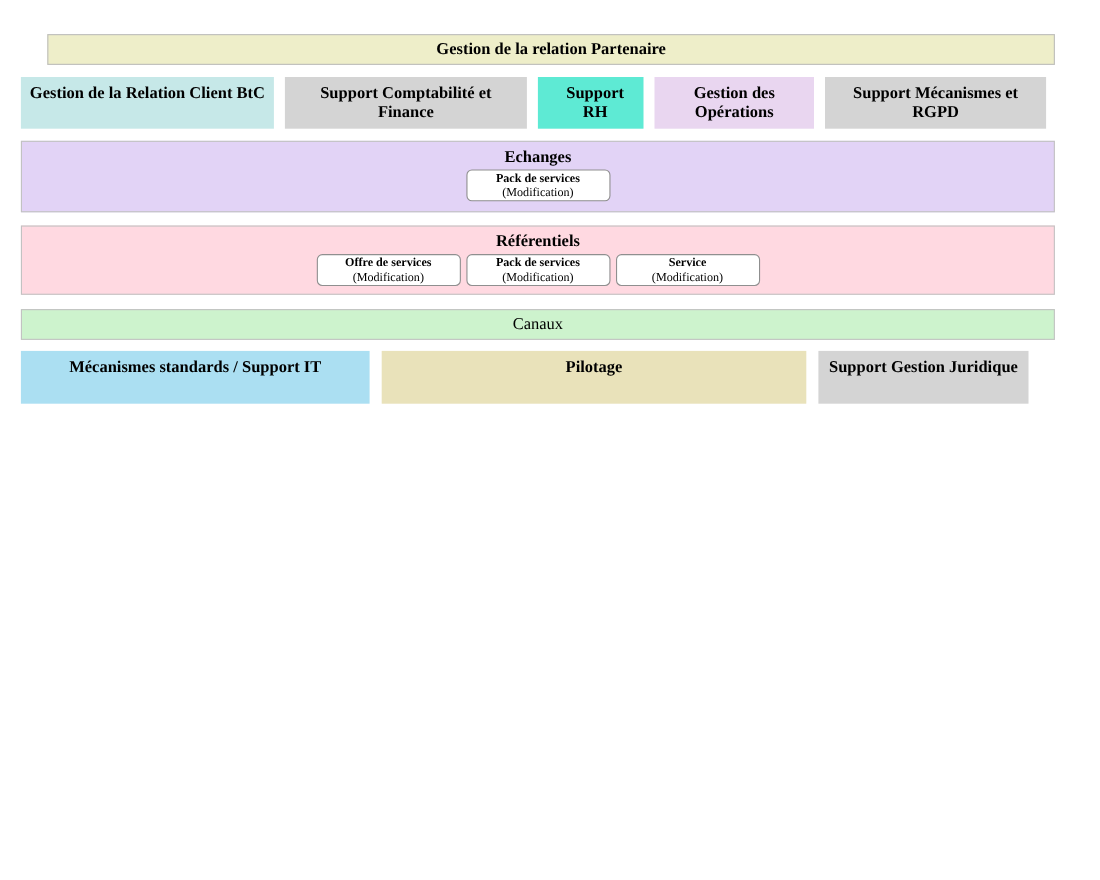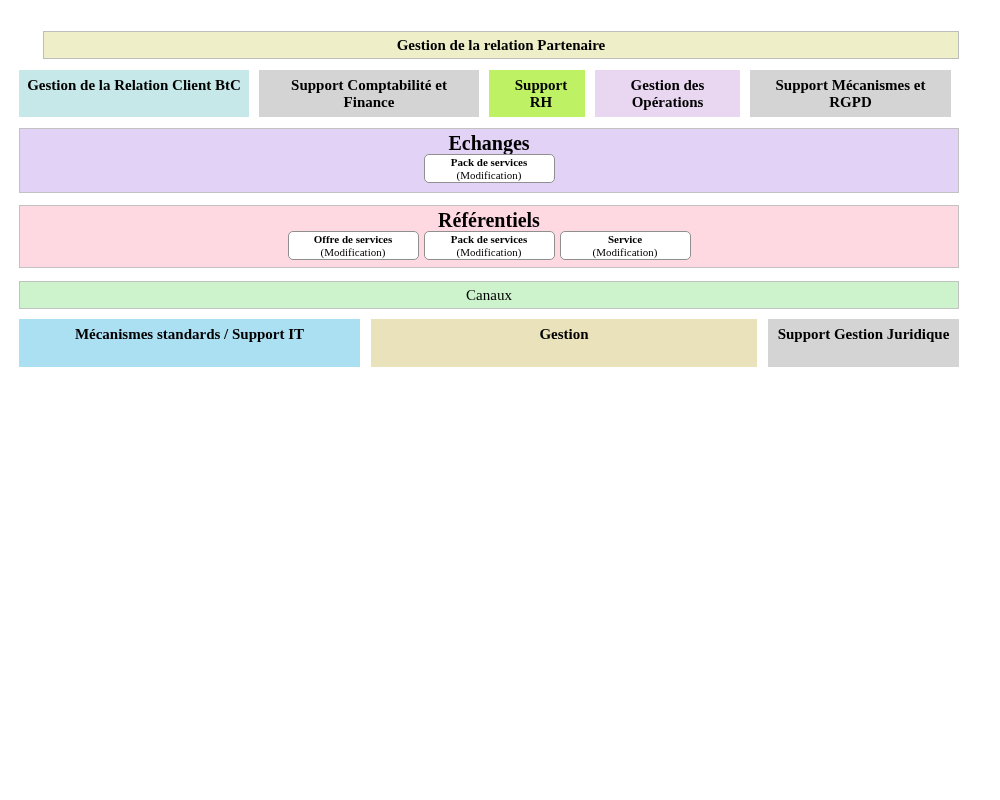--- a/index.html
+++ b/index.html
@@ -43,35 +43,35 @@
     justify-content: center;
     align-items: flex-start;
     text-align: center;
     font-weight: bold;
     font-size: 15px;
     line-height: 16.5px;
     padding: 7px 8px 0 8px;
   }
   .cap-1 { width: 230px; background: #c6e8e8; }
   .cap-2 { width: 220px; background: #d4d4d4; }
-  .cap-3 { width: 96px;  background: #bef264; padding-left: 16px; }
+  .cap-3 { width: 96px;  background: #5eead4; padding-left: 16px; }
   .cap-4 { width: 145px; background: #e9d6f0; }
   .cap-5 { width: 201px; background: #d4d4d4; }
   
   .section {
     box-sizing: border-box;
     border: 1px solid #c2c2c2;
     text-align: center;
     padding-top: 5px;
   }
   .section-echanges { height: 65px; background: #e2d3f6; margin-bottom: 12px; }
   .section-referentiels { height: 63px; background: #ffd9e1; margin-bottom: 13px; }
   .section-title {
     font-weight: bold;
-    font-size: 20px;
+    font-size: 15px;
     line-height: 18px;
     font-family: Liberation Serif, serif;
   }
   .box-row {
     display: flex;
     justify-content: center;
     gap: 5px;
     margin-top: 2px;
   }
   .service-box {
@@ -100,21 +100,21 @@
     font-weight: normal;
     font-size: 15px;
     margin-bottom: 10px;
   }
   
   .bottom-row {
     display: flex;
     gap: 11px;
     height: 48px;
   }
-  .bot-1 { width: 341px; background: #abdff2; }
+  .bot-1 { width: 317px; background: #abdff2; }
   .bot-2 { width: 386px; background: #e9e2ba; }
   .bot-3 { width: 191px; background: #d4d4d4; }
 </style>
 </head>
 <body>
 
 <div class="canvas">
 
   <div class="header-bar">
     <span>Gestion de la relation Partenaire</span>
@@ -168,20 +168,20 @@
 
   <div class="canaux-bar">
     <span>Canaux</span>
   </div>
 
   <div class="bottom-row">
     <div class="block bot-1">
       <span>Mécanismes standards / Support IT</span>
     </div>
     <div class="block bot-2">
-      <span>Gestion</span>
+      <span>Pilotage</span>
     </div>
     <div class="block bot-3">
       <span>Support Gestion Juridique</span>
     </div>
   </div>
 
 </div>
 
 </body></html>

